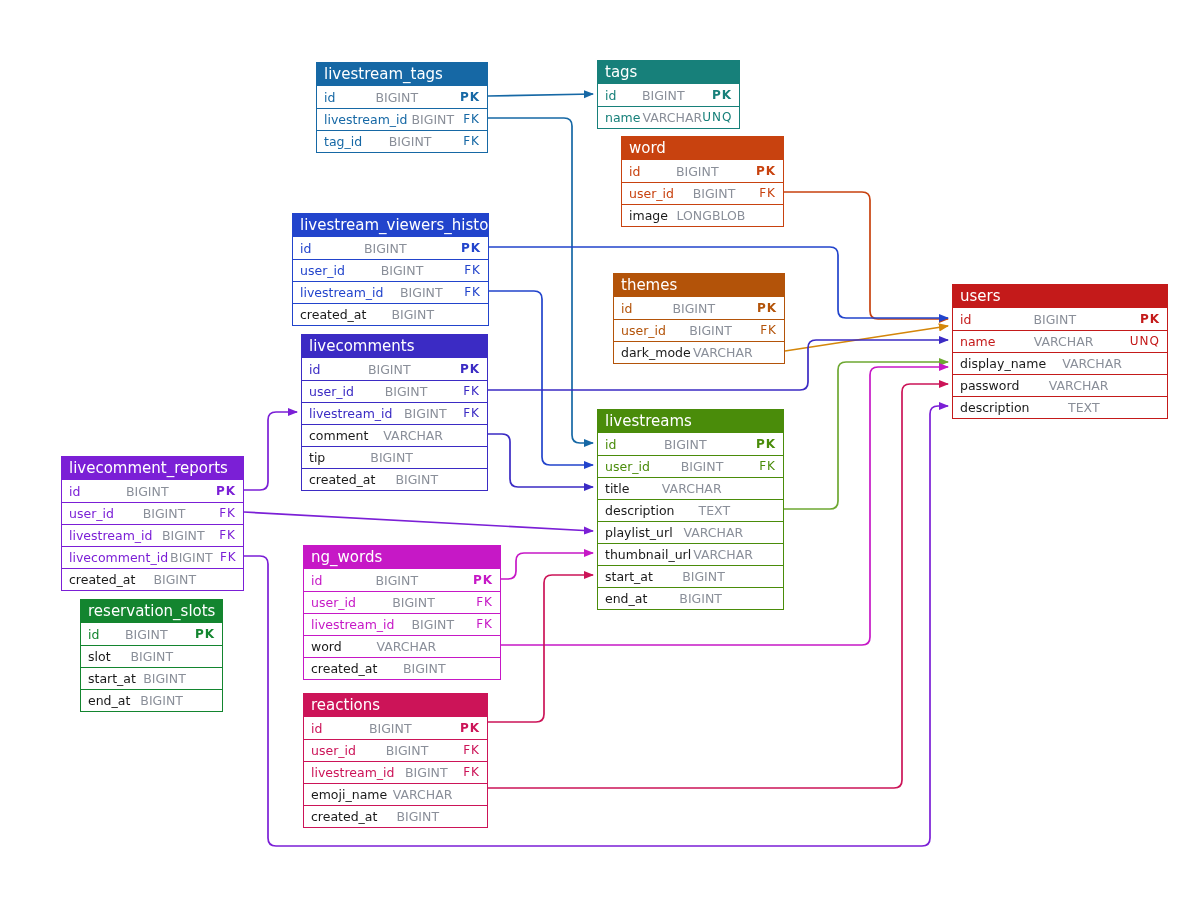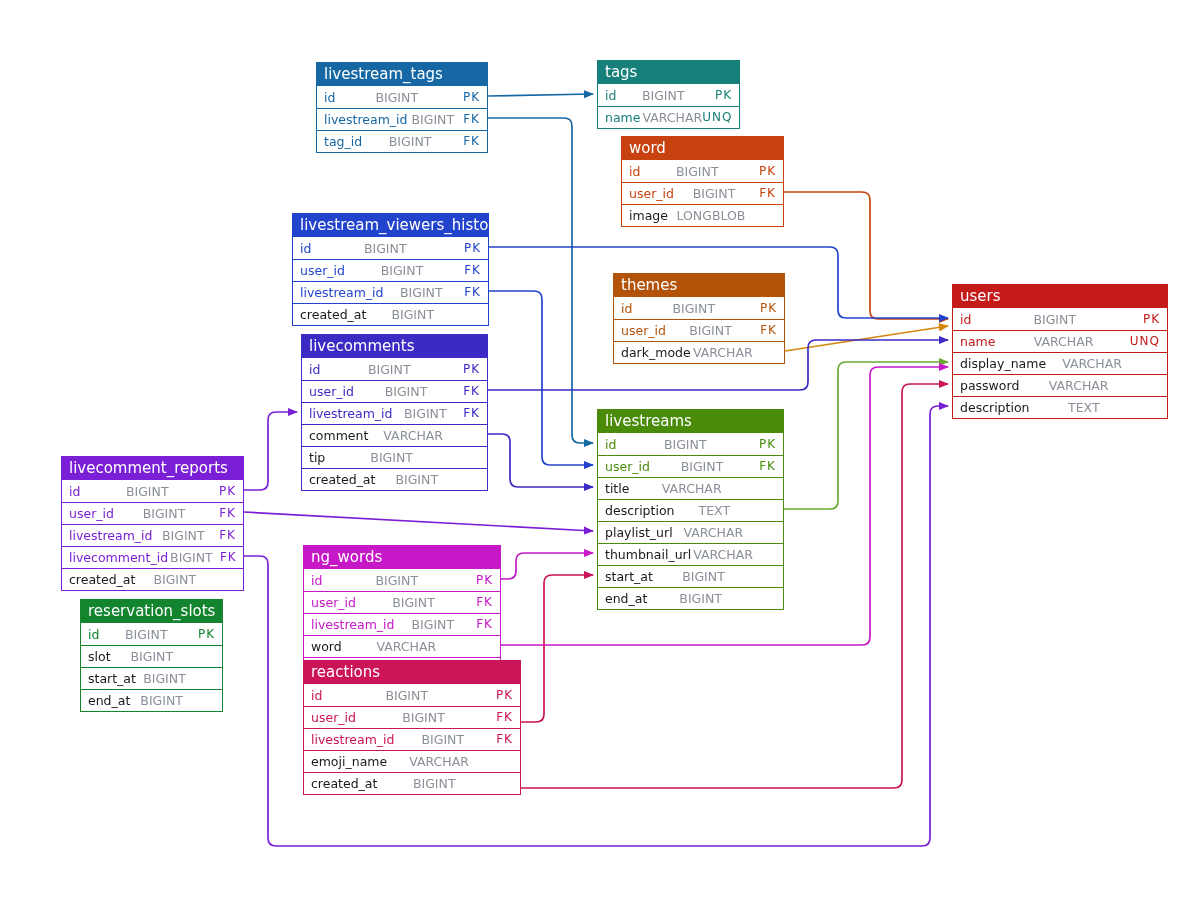--- a/index.html
+++ b/index.html
@@ -17,21 +17,21 @@
     box-sizing:border-box;height:22px;line-height:21px;
     display:flex;align-items:center;font-size:12.5px;
     padding:0 7px;white-space:nowrap;overflow:hidden;
     background:#ffffff;
   }
   .tbl .row + .row{border-top-width:1px;border-top-style:solid;}
   .cn{flex:0 0 auto;color:#1a1a1a;}
   .cn.key{}
   .ct{flex:1 1 auto;color:#8a8f99;text-align:left;padding-left:2px;}
   .ck{flex:0 0 auto;letter-spacing:1px;font-size:12px;}
-  .ck.pk{font-weight:400;}
+  .ck.pk{font-weight:700;}
 </style>
 </head>
 <body>
 
 <div id="canvas">
   <svg id="edges" viewBox="0 0 1200 907" xmlns="http://www.w3.org/2000/svg">
       <defs>
         <marker id="ah-1668a5" viewBox="0 0 10 10" refX="9" refY="5" markerWidth="6" markerHeight="6" orient="auto-start-reverse">
           <path d="M 0 1 L 10 5 L 0 9 z" fill="#1668a5"></path>
         </marker>
@@ -344,21 +344,21 @@
           <span class="cn">start_at</span>
           <span class="ct" style="text-align: center;">BIGINT</span>
           <span class="ck" style="color: rgb(19, 133, 47); min-width: 24px; text-align: right;"></span>
         </div>
         <div class="row" style="border-top-color: rgb(19, 133, 47);">
           <span class="cn">end_at</span>
           <span class="ct" style="text-align: center;">BIGINT</span>
           <span class="ck" style="color: rgb(19, 133, 47); min-width: 24px; text-align: right;"></span>
         </div>
       </div>
-      <div class="tbl" style="left: 303px; top: 660px; width: 218px; border: 1.5px solid rgb(204, 20, 88);">
+      <div class="tbl" style="left: 303px; top: 693px; width: 185px; border: 1.5px solid rgb(204, 20, 88);">
         <div class="hdr" style="background: rgb(204, 20, 88);">reactions</div>
         <div class="row" style="border-top-color: rgb(204, 20, 88);">
           <span class="cn key" style="color: rgb(204, 20, 88);">id</span>
           <span class="ct" style="text-align: center;">BIGINT</span>
           <span class="ck pk" style="color: rgb(204, 20, 88); min-width: 24px; text-align: right;">PK</span>
         </div>
         <div class="row" style="border-top-color: rgb(204, 20, 88);">
           <span class="cn key" style="color: rgb(204, 20, 88);">user_id</span>
           <span class="ct" style="text-align: center;">BIGINT</span>
           <span class="ck" style="color: rgb(204, 20, 88); min-width: 24px; text-align: right;">FK</span>

